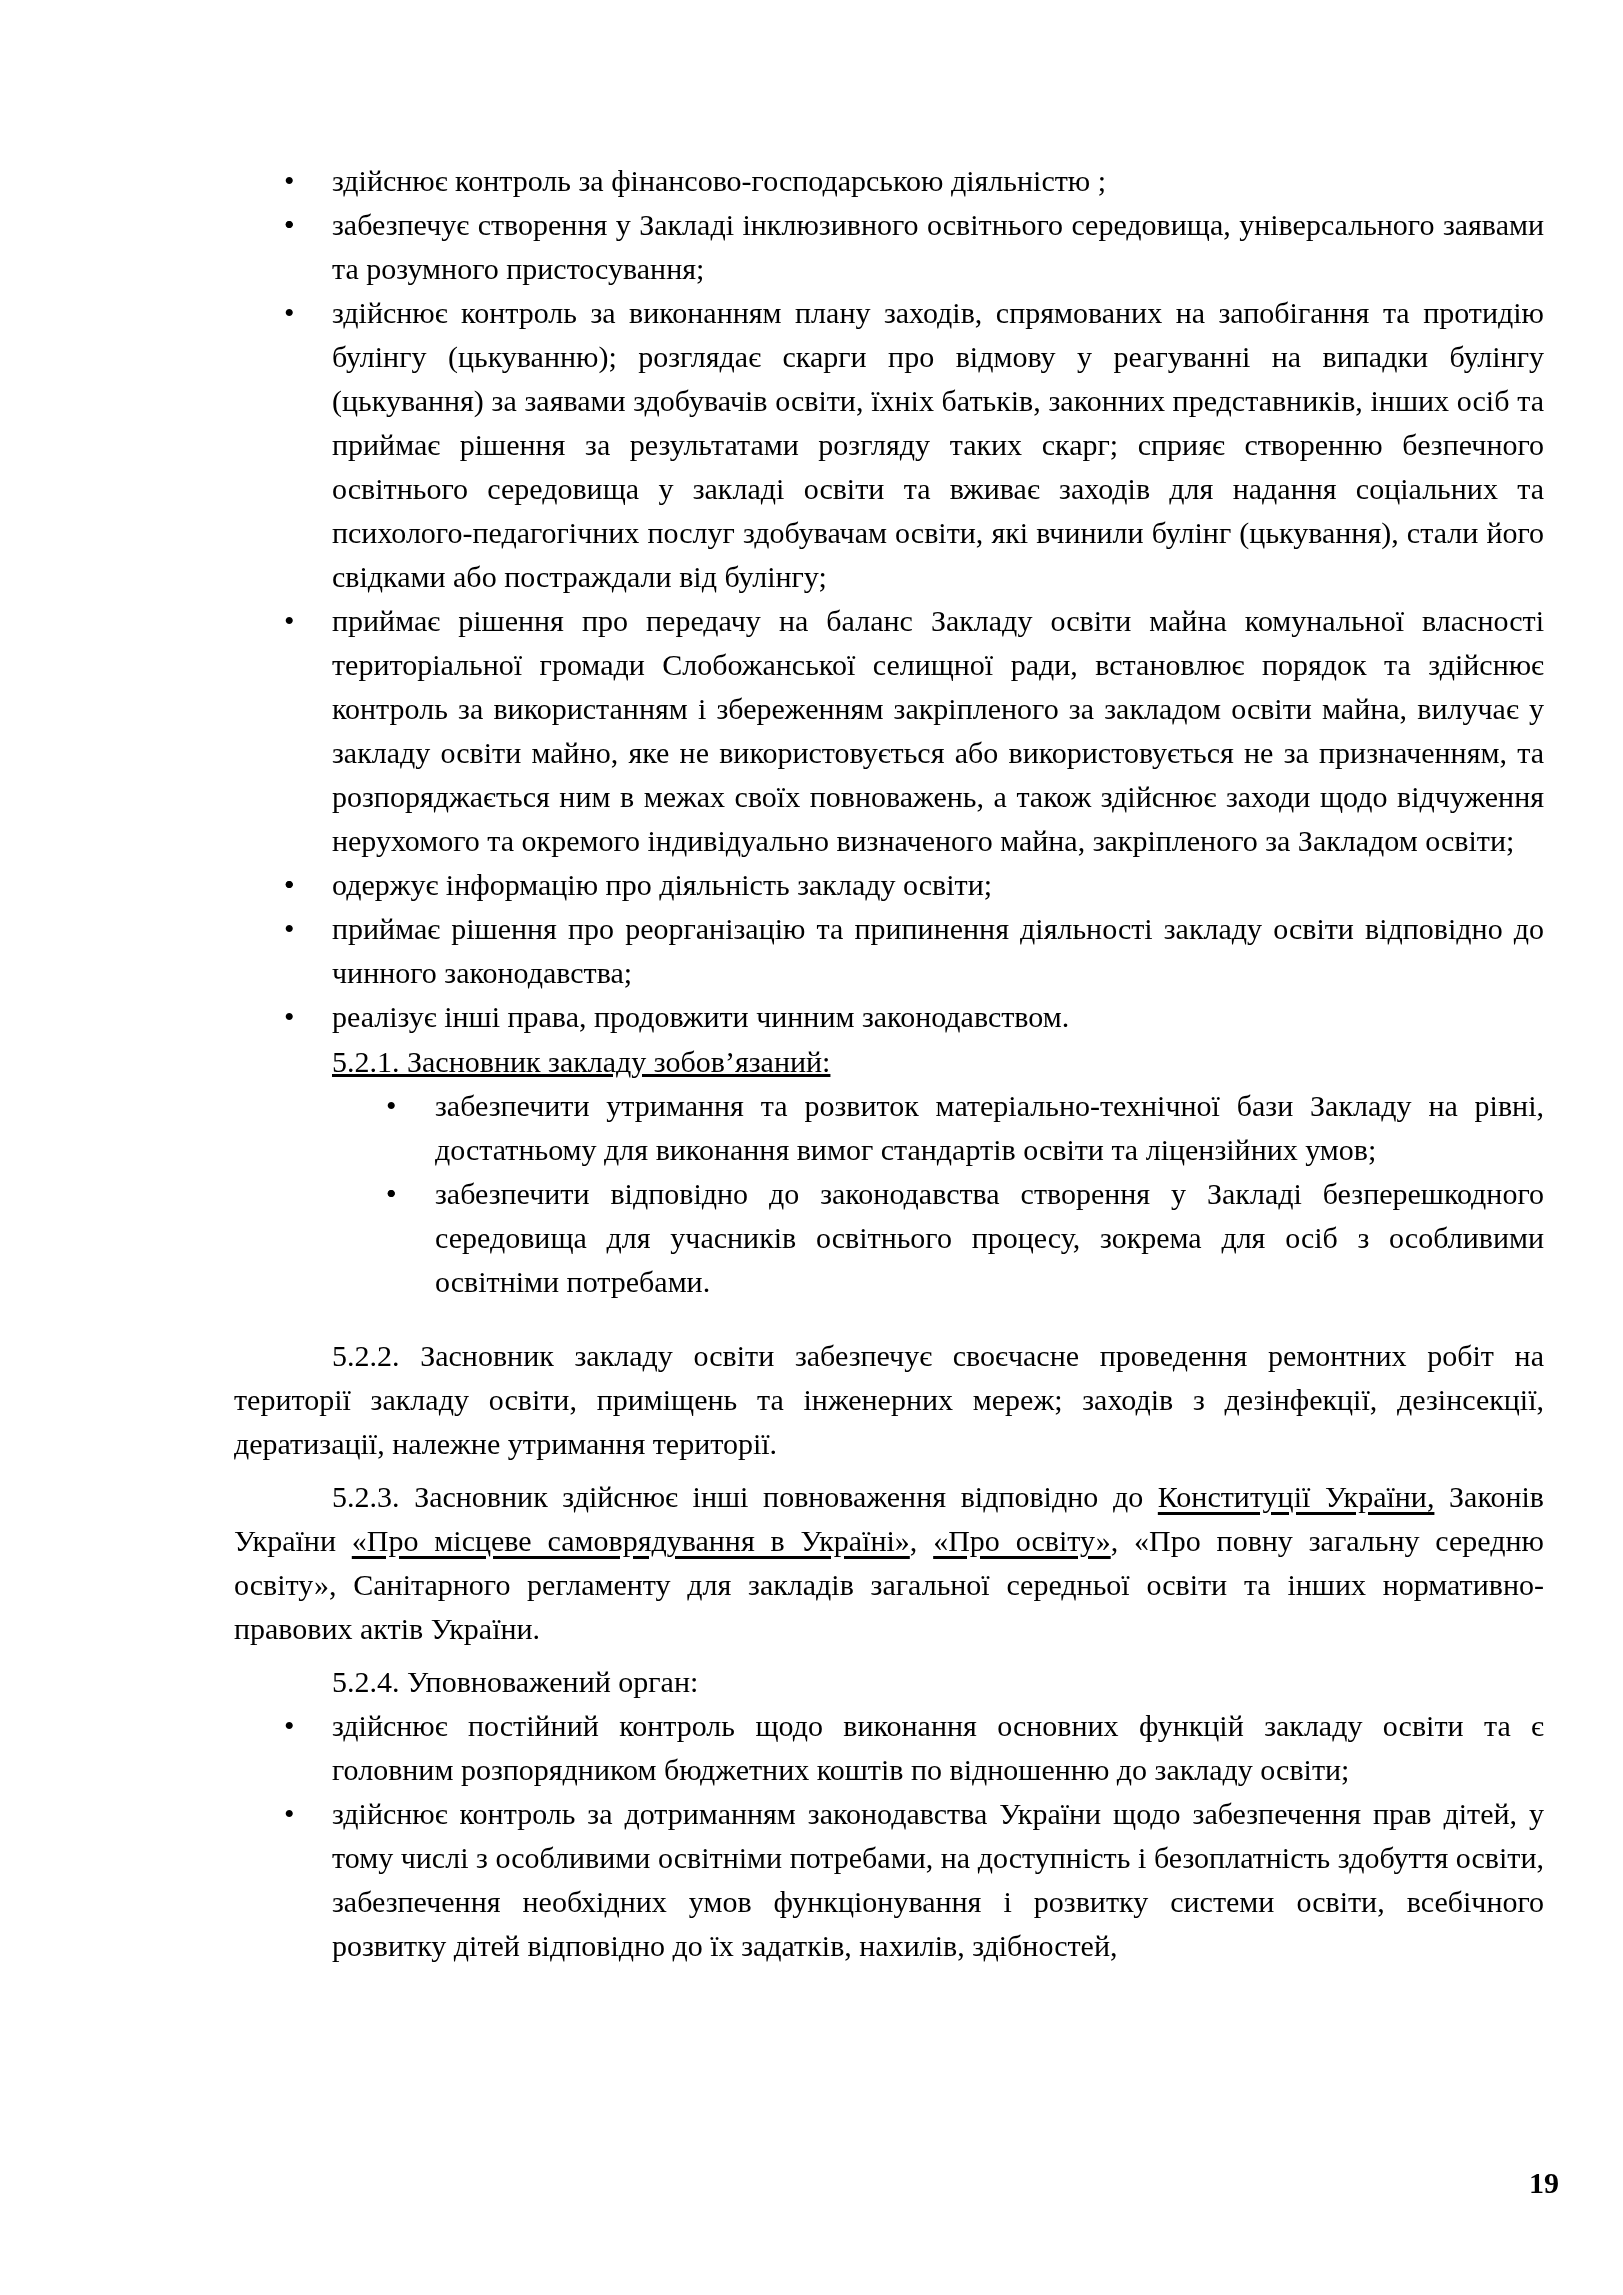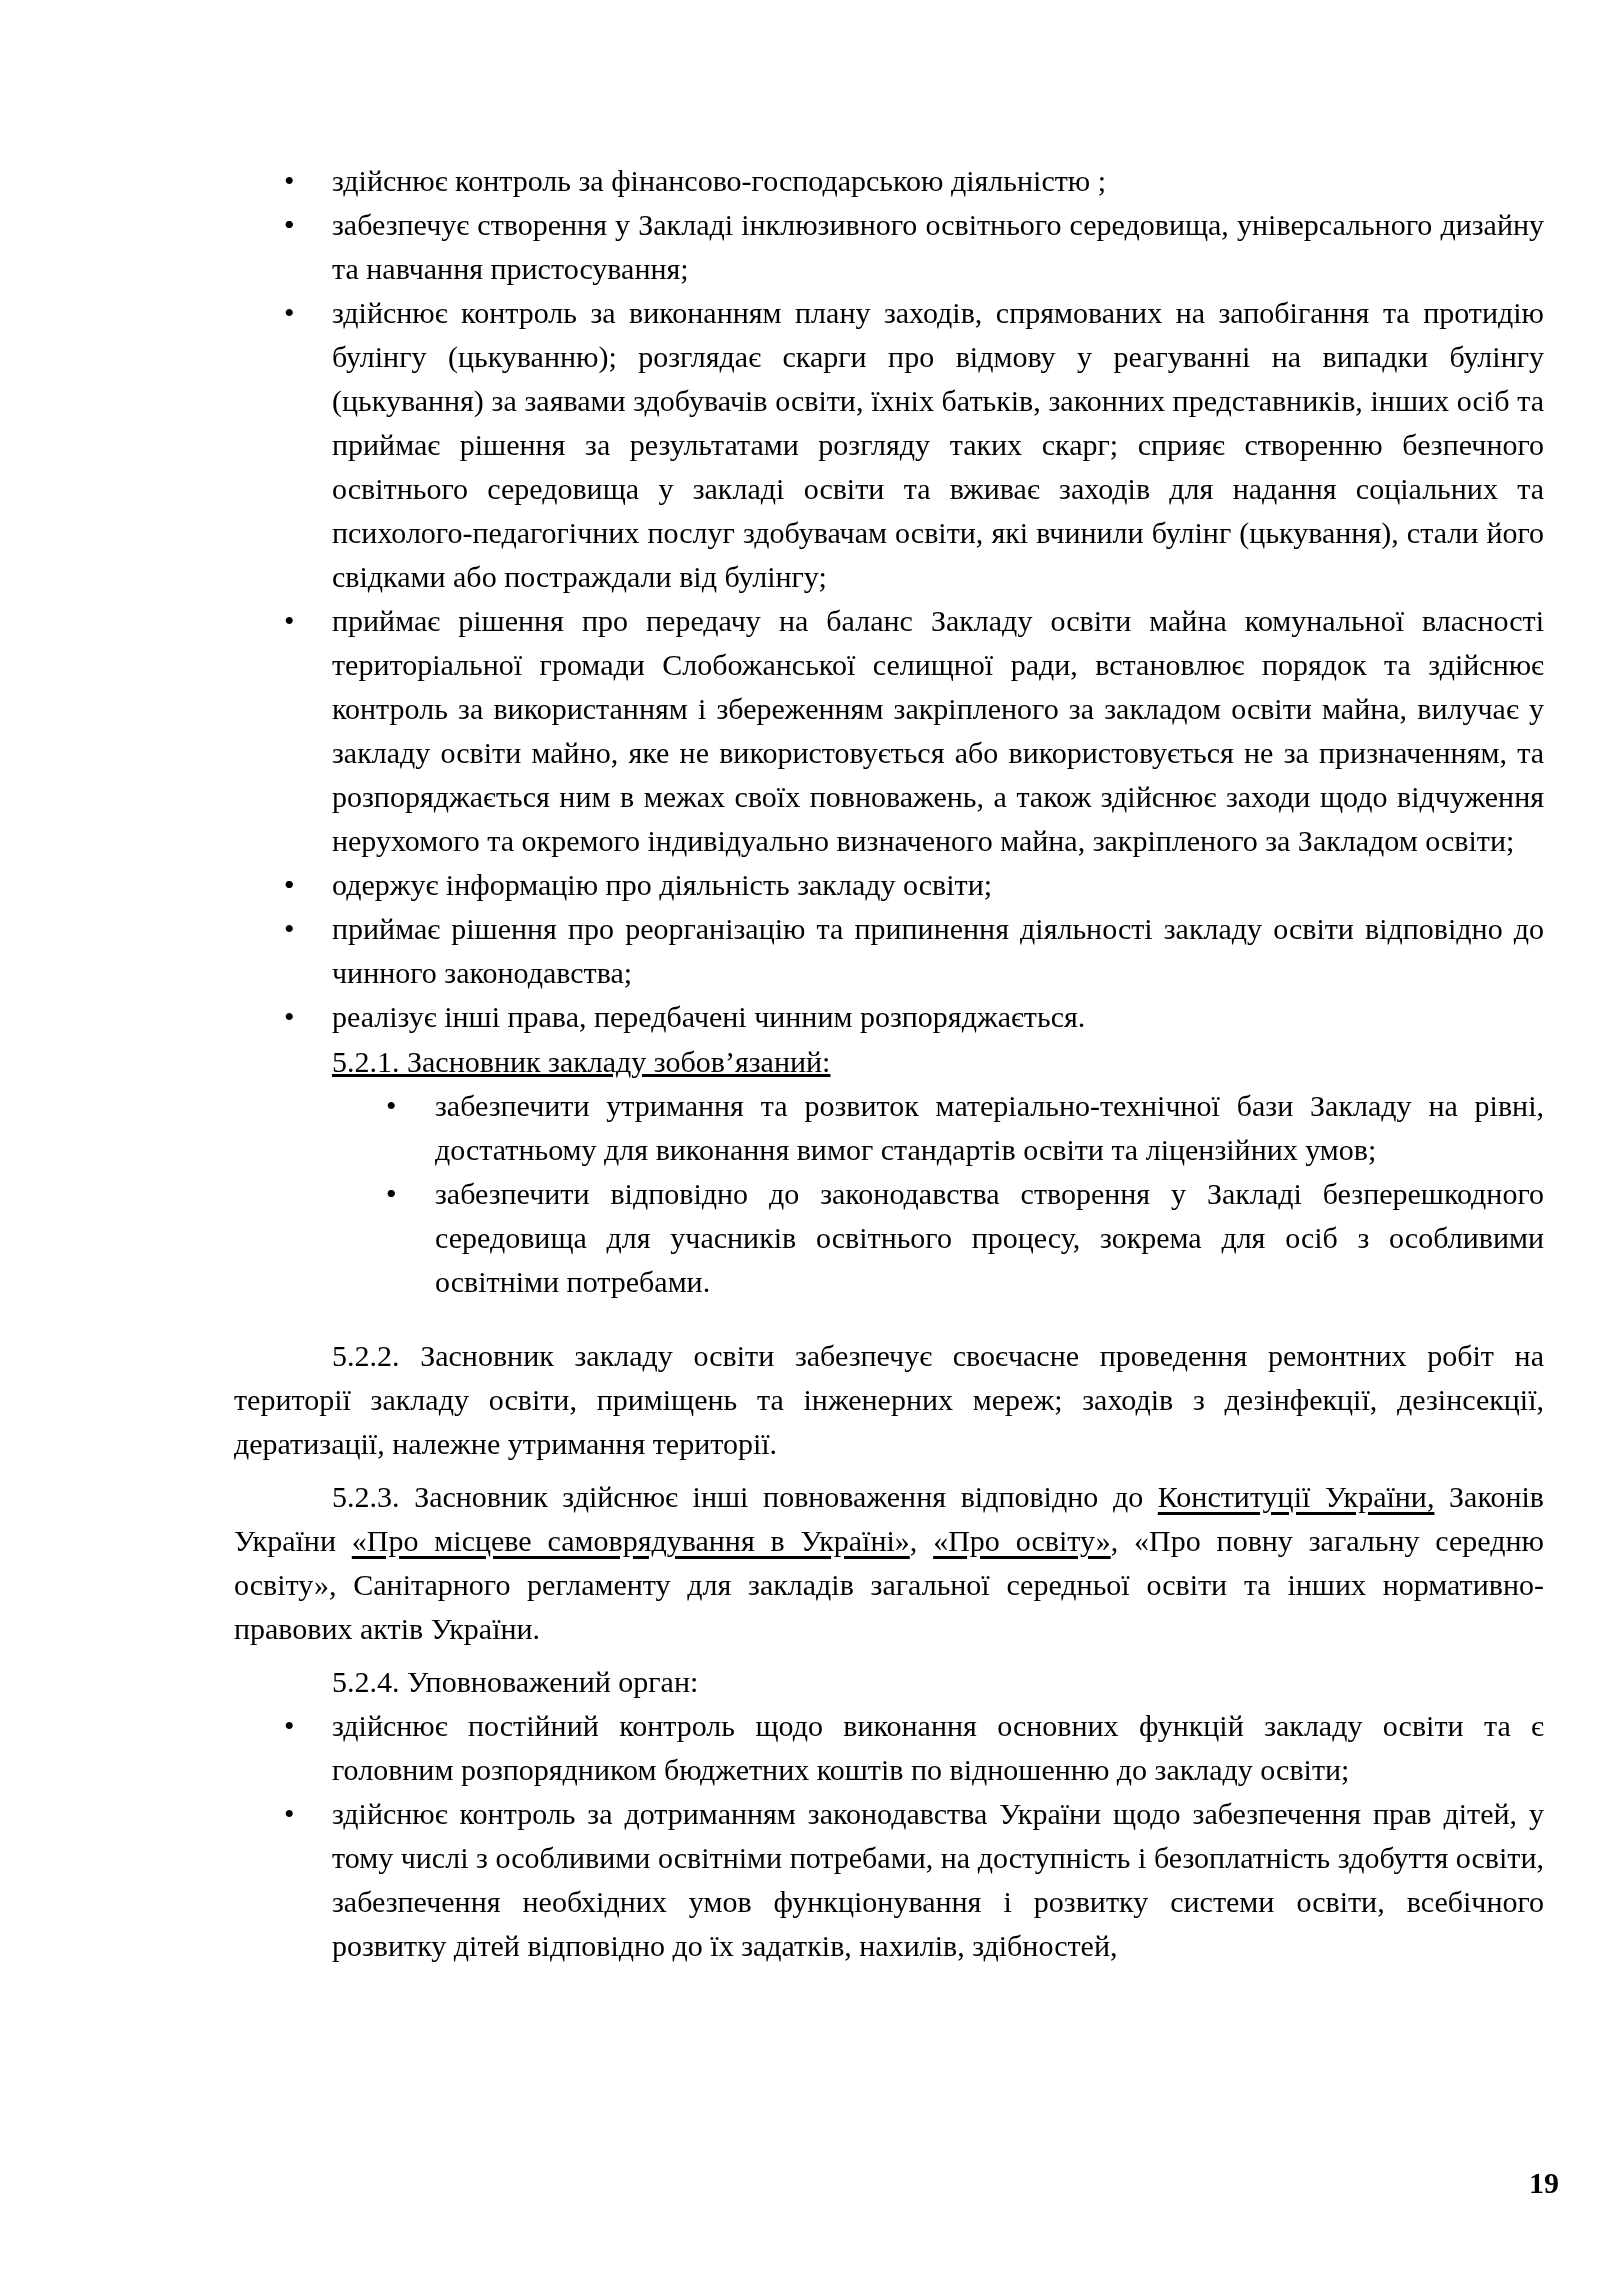--- a/index.html
+++ b/index.html
@@ -52,21 +52,21 @@
 
     <div class="li lvl1">
       <span class="marker">•</span>
       <span>здійснює контроль за фінансово-господарською діяльністю ;</span>
     </div>
     <div class="li lvl1">
       <span class="marker">•</span>
     </div>
     <div class="li lvl1">
       <span class="marker">•</span>
-      <span>забезпечує створення у Закладі інклюзивного освітнього середовища, універсального дизайну та навчання пристосування;</span>
+      <span>забезпечує створення у Закладі інклюзивного освітнього середовища, універсального заявами та розумного пристосування;</span>
     </div>
     <div class="li lvl1">
       <span class="marker">•</span>
       <span>здійснює контроль за виконанням плану заходів, спрямованих на запобігання та протидію булінгу (цькуванню); розглядає скарги про відмову у реагуванні на випадки булінгу (цькування) за заявами здобувачів освіти, їхніх батьків, законних представників, інших осіб та приймає рішення за результатами розгляду таких скарг; сприяє створенню безпечного освітнього середовища у закладі освіти та вживає заходів для надання соціальних та психолого-педагогічних послуг здобувачам освіти, які вчинили булінг (цькування), стали його свідками або постраждали від булінгу;</span>
     </div>
     <div class="li lvl1">
       <span class="marker">•</span>
       <span>приймає рішення про передачу на баланс Закладу освіти майна комунальної власності територіальної громади Слобожанської селищної ради, встановлює порядок та здійснює контроль за використанням і збереженням закріпленого за закладом освіти майна, вилучає у закладу освіти майно, яке не використовується або використовується не за призначенням, та розпоряджається ним в межах своїх повноважень, а також здійснює заходи щодо відчуження нерухомого та окремого індивідуально визначеного майна, закріпленого за Закладом освіти;</span>
     </div>
     <div class="li lvl1">
@@ -75,21 +75,21 @@
     <div class="li lvl1">
       <span class="marker">•</span>
       <span>одержує інформацію про діяльність закладу освіти;</span>
     </div>
     <div class="li lvl1">
       <span class="marker">•</span>
       <span>приймає рішення про реорганізацію та припинення діяльності закладу освіти відповідно до чинного законодавства;</span>
     </div>
     <div class="li lvl1">
       <span class="marker">•</span>
-      <span>реалізує інші права, передбачені чинним розпоряджається.</span>
+      <span>реалізує інші права, продовжити чинним законодавством.</span>
     </div>
 
     <p class="para mt-md">5.2.1. Засновник закладу зобов’язаний:</p>
     <div class="li lvl2">
       <span class="marker">•</span>
       <span>забезпечити утримання та розвиток матеріально-технічної бази Закладу на рівні, достатньому для виконання вимог стандартів освіти та ліцензійних умов;</span>
     </div>
     <div class="li lvl2">
       <span class="marker">•</span>
     </div>

